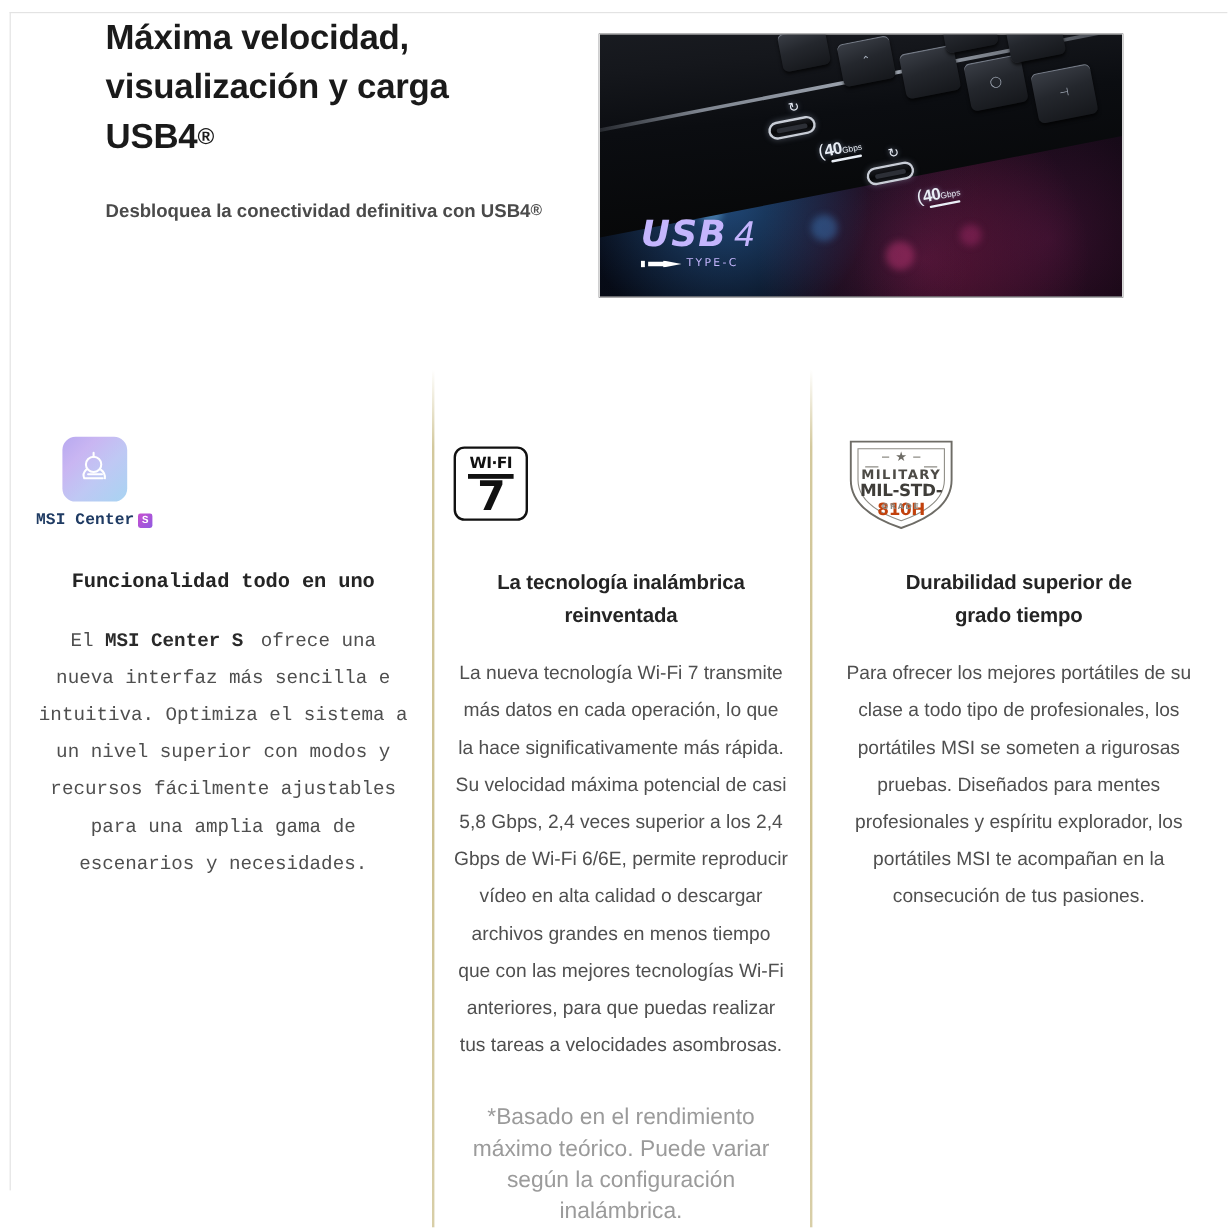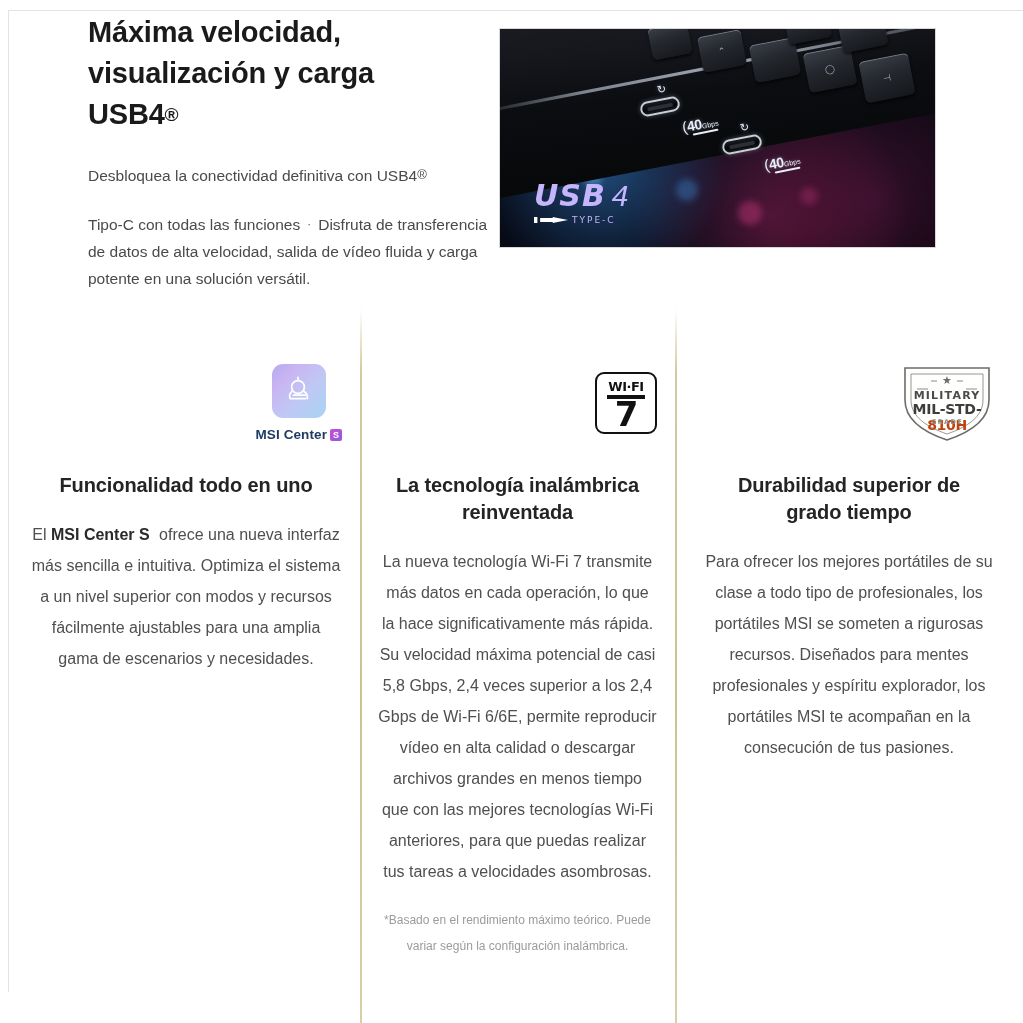--- a/index.html
+++ b/index.html
@@ -38,21 +38,21 @@
 
   #hero-title {
     font-size: 29px;
     line-height: 41px;
     font-weight: bold;
     color: #1a1a1a;
     letter-spacing: -0.2px;
   }
   #hero-title .reg { font-size: 19px; vertical-align: 3px; }
 
-  #hero-body { margin-top: 28px; }
+  #hero-body { margin-top: 28px; font-weight: bold; }
   #hero-lead {
     font-size: 15.5px;
     line-height: 24px;
     color: #4a4a4a;
   }
   #hero-lead .reg { font-size: 13px; vertical-align: 2px; }
 
   #hero-para {
     margin-top: 22px;
     font-size: 15.5px;
@@ -209,64 +209,64 @@
   #columns {
     position: absolute;
     left: 0; top: 308px;
     width: 1023px; height: 715px;
     display: flex;
   }
   .col {
     position: relative;
     padding-top: 52px;
   }
-  #col-1 { width: 360px; padding-left: 30px; padding-right: 18px; }
+  #col-1 { width: 360px; padding-left: 30px; padding-right: 18px; font-family: Liberation Mono, monospace; }
   #col-2 { width: 315px; padding-left: 18px; padding-right: 18px; }
   #col-3 { width: 348px; padding-left: 24px; padding-right: 24px; }
 
   .divider {
     position: absolute;
     top: 0; bottom: 0;
     width: 2px;
     background: linear-gradient(180deg, rgba(226,218,186,0) 0%, rgba(209,198,152,0.95) 9%, rgba(205,193,144,1) 55%, rgba(214,204,163,0.95) 100%);
   }
   #divider-1 { left: 360px; }
   #divider-2 { left: 675px; }
 
   .col-icon {
     height: 86px;
     display: flex;
     align-items: center;
-    justify-content: flex-end;
+    justify-content: flex-start;
   }
 
   .col-title {
     margin-top: 26px;
     text-align: center;
-    font-size: 20px;
+    font-size: 17px;
     line-height: 27px;
     font-weight: bold;
     color: #242424;
     letter-spacing: -0.1px;
   }
 
   .col-body {
     margin-top: 20px;
     text-align: center;
     font-size: 16px;
     line-height: 31px;
     color: #4f4f4f;
   }
   .col-body b { color: #2a2a2a; font-weight: bold; }
   .col-body .sp { display: inline-block; width: 5px; }
 
   .col-note {
-    margin-top: 20px;
+    margin-top: 32px;
     text-align: center;
-    font-size: 12px;
+    font-size: 19px;
     line-height: 26px;
     color: #9b9b9b;
   }
 
   
   #msi-center-block { text-align: center; }
   #msi-center-tile {
     width: 54px; height: 54px;
     margin: 0 auto;
     border-radius: 11px;
@@ -350,23 +350,20 @@
     <div id="hero-text">
       <h1 id="hero-title">
         <span>Máxima velocidad,</span><br>
         <span>visualización y carga</span><br>
         <span>USB4</span><span class="reg">®</span>
       </h1>
 
       <div id="hero-body">
         <p id="hero-lead">
           <span>Desbloquea la conectividad definitiva con USB4</span><span class="reg">®</span>
-        </p>
-        <p id="hero-para">
-          <span>Tipo-C con todas las funciones</span><span class="middot">·</span><span>Disfruta de transferencia de datos de alta velocidad, salida de vídeo fluida y carga potente en una solución versátil.</span>
         </p>
       </div>
     </div>
 
     <figure id="hero-image">
       <div class="ph-bg"></div>
 
       <div class="ph-bokeh" style="left:40px;  top:108px; width:26px; height:26px; background:rgba(90,170,240,0.50);"></div>
       <div class="ph-bokeh" style="left:96px;  top:58px;  width:20px; height:20px; background:rgba(110,185,245,0.45);"></div>
       <div class="ph-bokeh" style="left:132px; top:96px;  width:30px; height:30px; background:rgba(80,160,235,0.42);"></div>
@@ -492,17 +489,17 @@
 
           <span style="position:absolute; left:0; right:0; top:56px; text-align:center; font-family:'DejaVu Sans',sans-serif; font-size:6.5px; font-weight:bold; letter-spacing:1.4px; color:#8d8b84;">GRADE</span>
         </div>
       </div>
 
       <h2 class="col-title">
         <span>Durabilidad superior de</span><br>
         <span>grado tiempo</span>
       </h2>
 
-      <p class="col-body">Para ofrecer los mejores portátiles de su clase a todo tipo de profesionales, los portátiles MSI se someten a rigurosas recursos. Diseñados para mentes profesionales y espíritu explorador, los portátiles MSI te acompañan en la consecución de tus pasiones.</p>
+      <p class="col-body">Para ofrecer los mejores portátiles de su clase a todo tipo de profesionales, los portátiles MSI se someten a rigurosas pruebas. Diseñados para mentes profesionales y espíritu explorador, los portátiles MSI te acompañan en la consecución de tus pasiones.</p>
     </div>
 
   </section>
 </div>
 
 </body></html>

